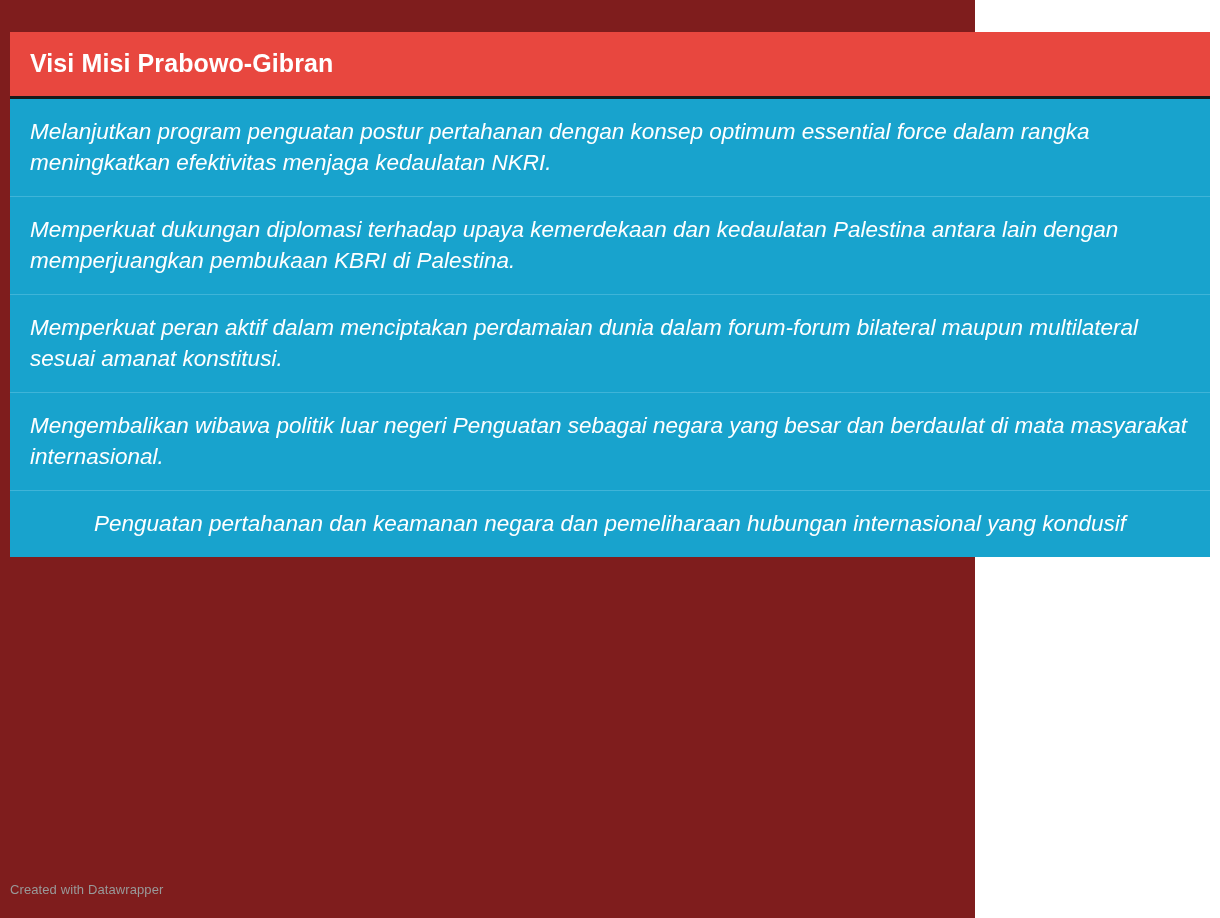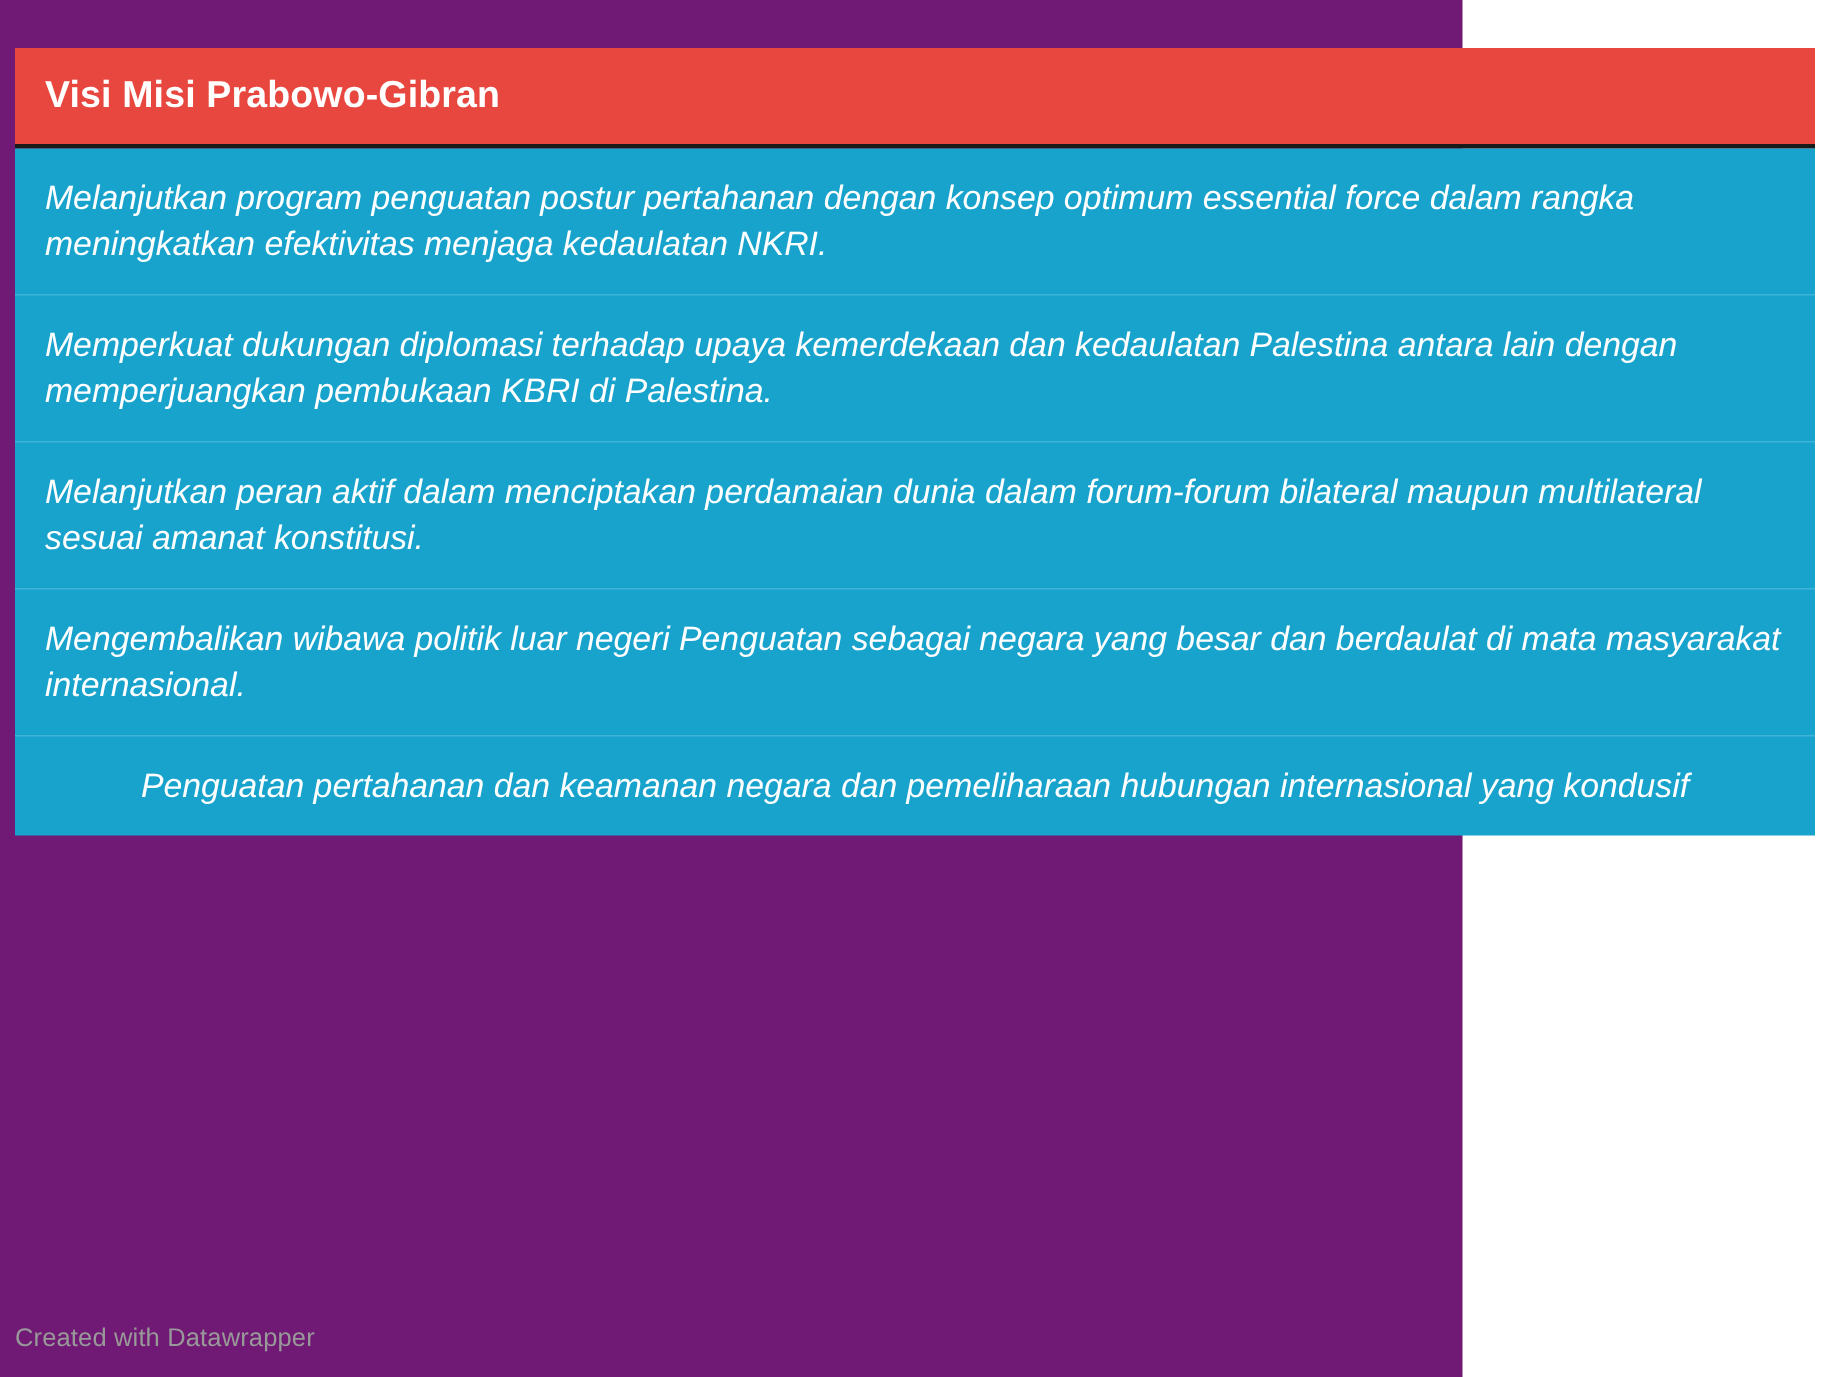--- a/index.html
+++ b/index.html
@@ -12,21 +12,21 @@
     height: 918px;
     font-family: "Liberation Sans", sans-serif;
     -webkit-font-smoothing: antialiased;
   }
   .page {
     width: 975px;
     height: 918px;
     position: relative;
     box-sizing: border-box;
     padding: 0;
-    background: #701a75;
+    background: #7f1d1d;
   }
   .table-wrap {
     position: absolute;
     left: 10px;
     top: 32px;
     width: 1200px;
   }
   .table-header {
     background: #e8473f;
     color: #ffffff;
@@ -50,38 +50,38 @@
     border-bottom: 1px solid #3fb4d8;
   }
   .row:last-child {
     border-bottom: none;
     text-align: center;
   }
   .footer {
     position: absolute;
     left: 10px;
     top: 882px;
-    font-size: 17px;
+    font-size: 13px;
     color: #999999;
     letter-spacing: 0.1px;
   }
 </style>
 </head>
 <body>
 
 <div class="page">
 
   <div class="table-wrap">
 
     <div class="table-header">Visi Misi Prabowo-Gibran</div>
 
     <div class="rows">
       <div class="row">Melanjutkan program penguatan postur pertahanan dengan konsep optimum essential force dalam rangka meningkatkan efektivitas menjaga kedaulatan NKRI.</div>
       <div class="row">Memperkuat dukungan diplomasi terhadap upaya kemerdekaan dan kedaulatan Palestina antara lain dengan memperjuangkan pembukaan KBRI di Palestina.</div>
-      <div class="row">Melanjutkan peran aktif dalam menciptakan perdamaian dunia dalam forum-forum bilateral maupun multilateral sesuai amanat konstitusi.</div>
+      <div class="row">Memperkuat peran aktif dalam menciptakan perdamaian dunia dalam forum-forum bilateral maupun multilateral sesuai amanat konstitusi.</div>
       <div class="row">Mengembalikan wibawa politik luar negeri Penguatan sebagai negara yang besar dan berdaulat di mata masyarakat internasional.</div>
       <div class="row">Penguatan pertahanan dan keamanan negara dan pemeliharaan hubungan internasional yang kondusif</div>
     </div>
 
   </div>
 
   <div class="footer">Created with Datawrapper</div>
 
 </div>
 

